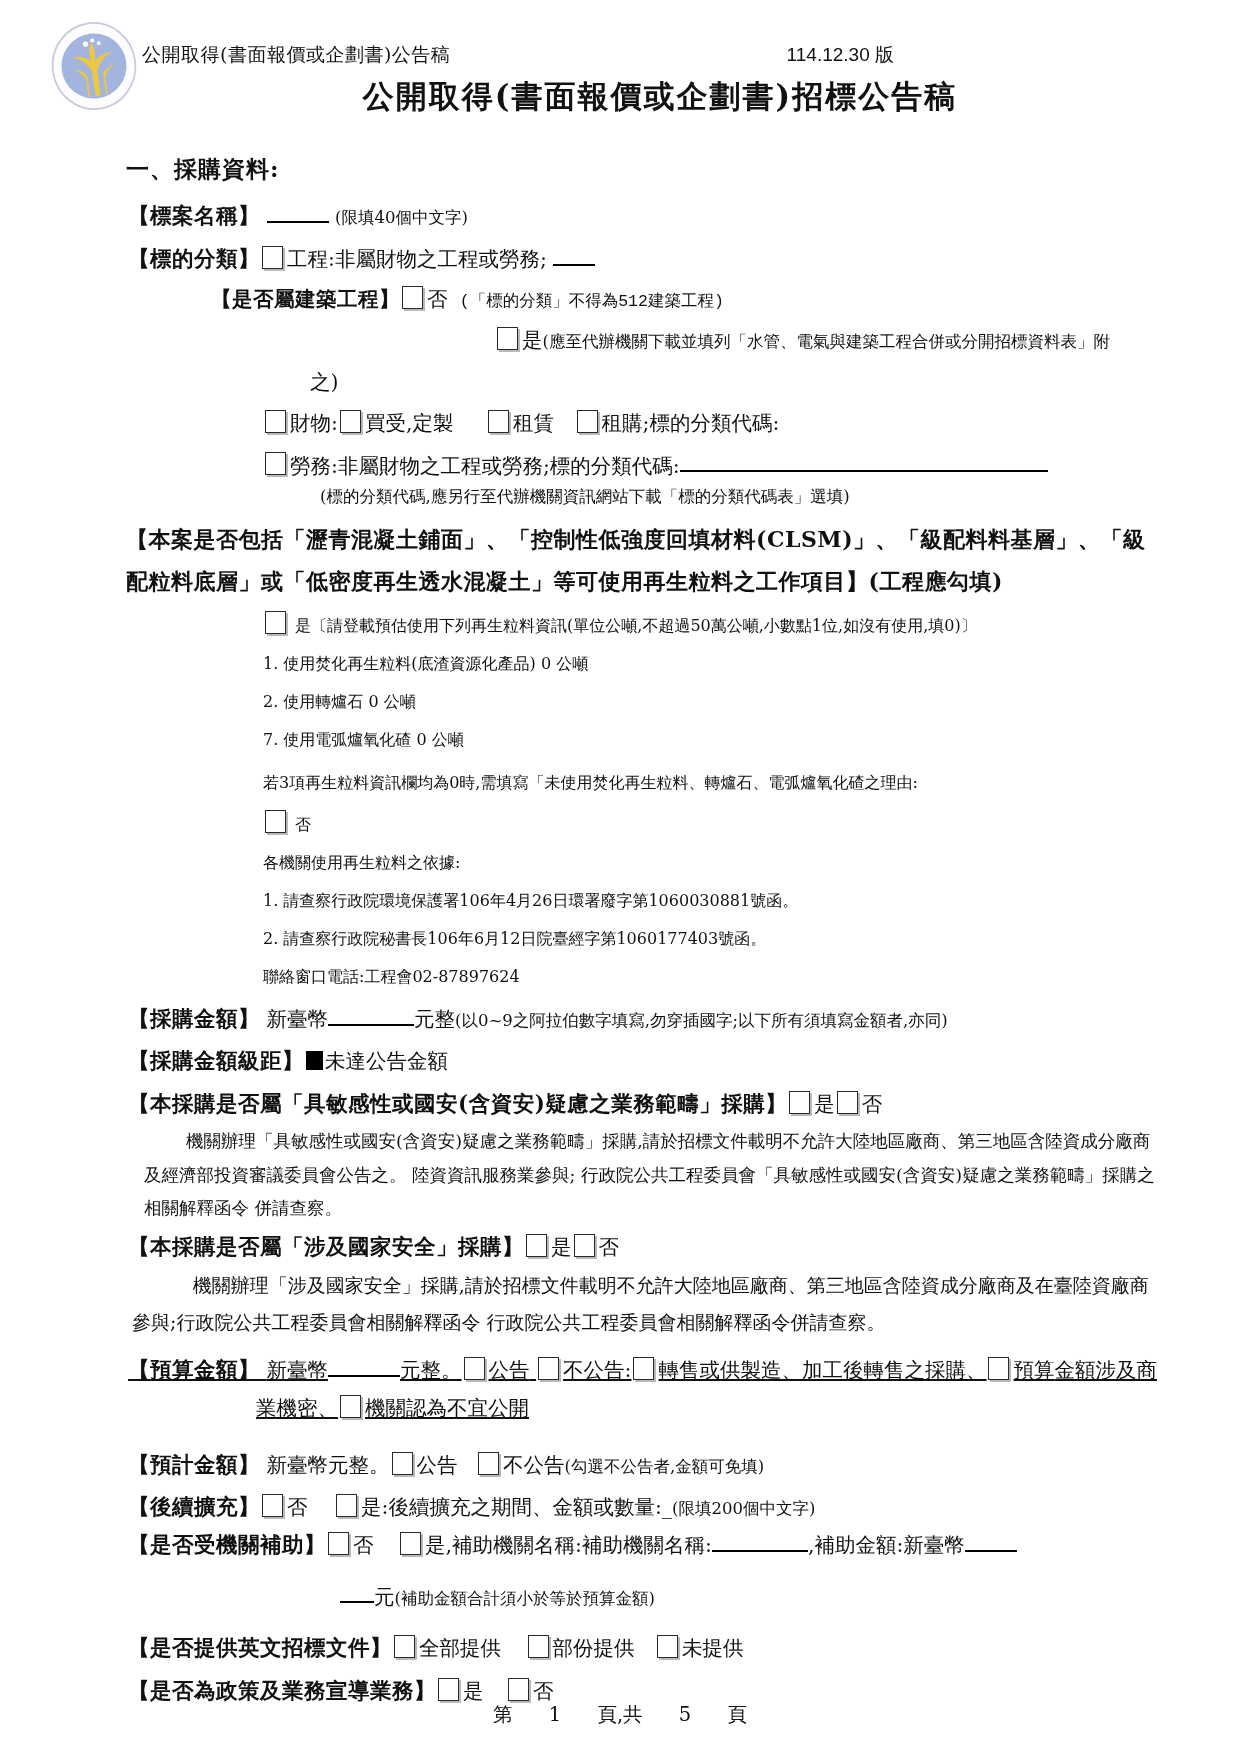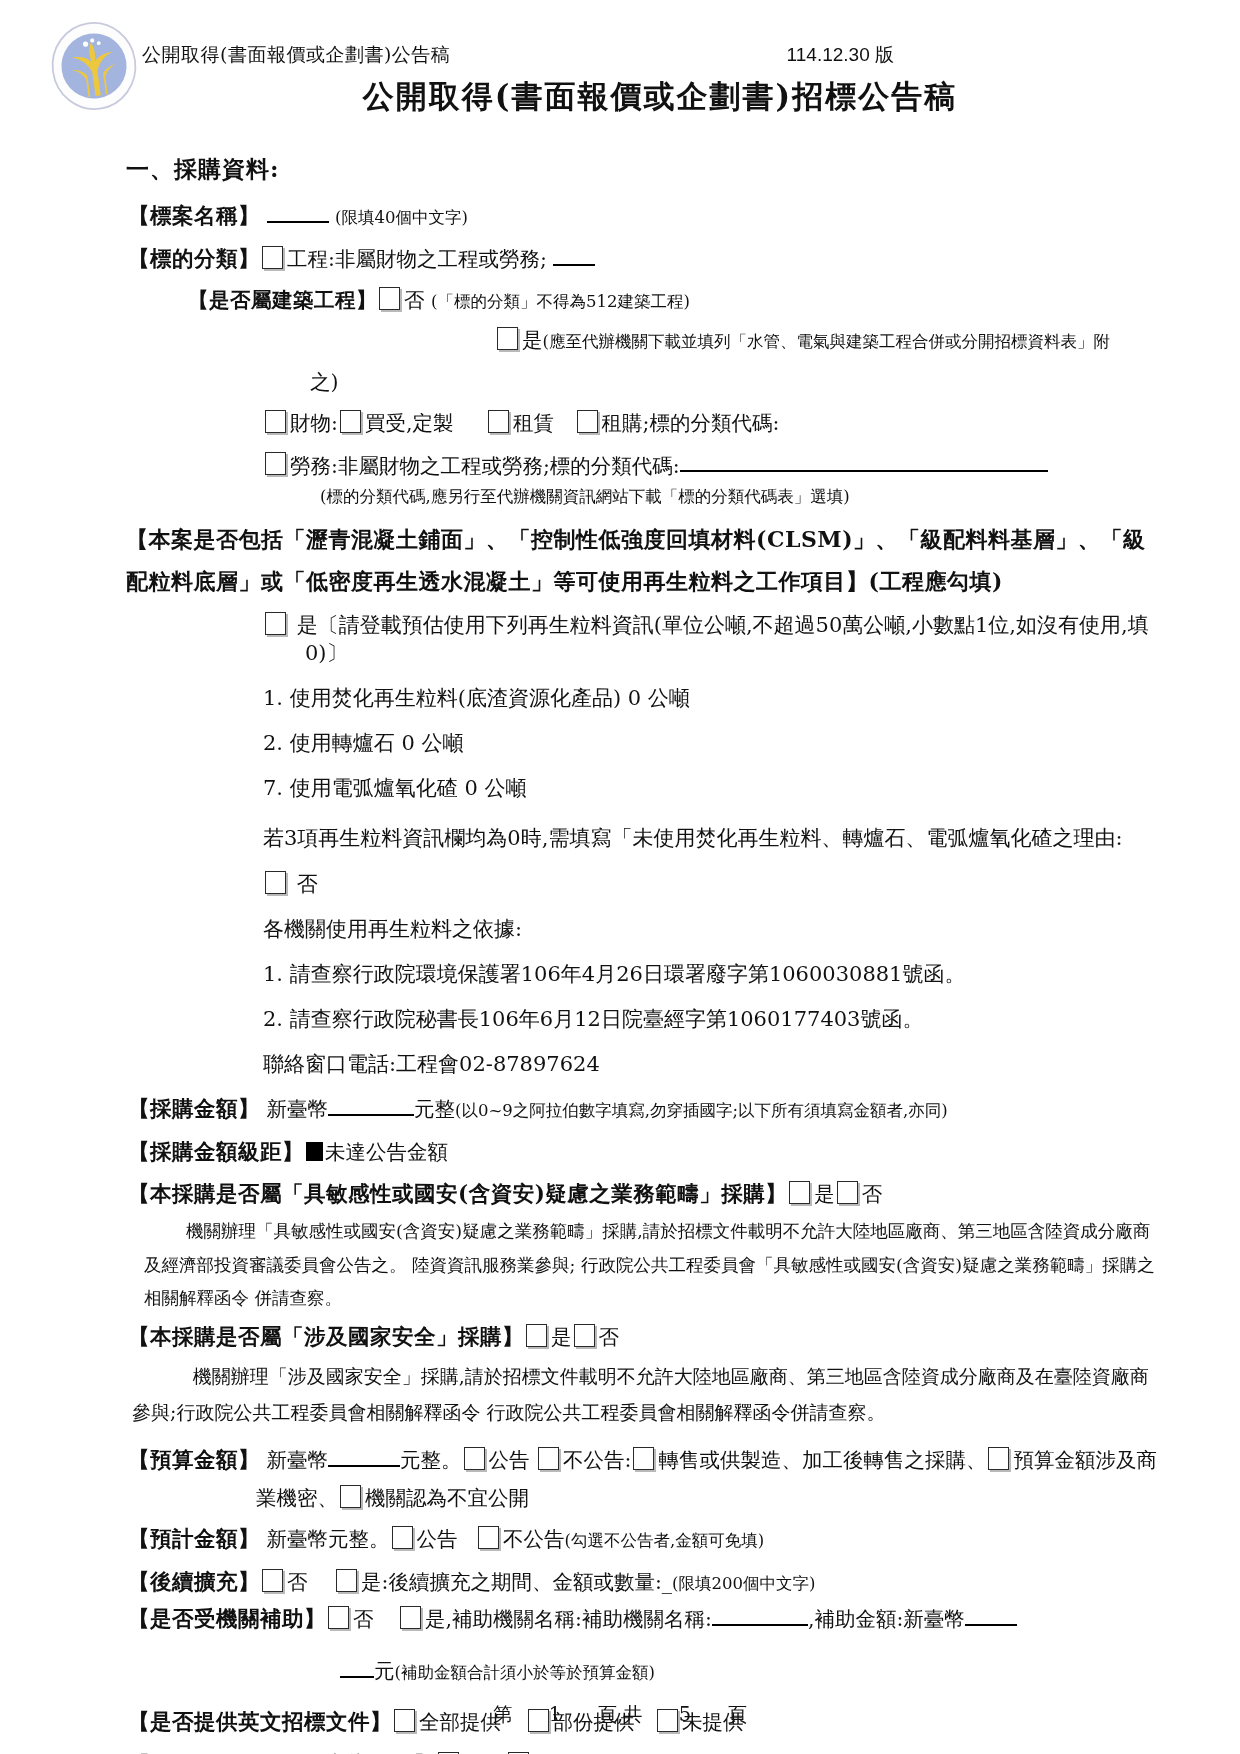--- a/index.html
+++ b/index.html
@@ -26,28 +26,28 @@
   .lbl { font-weight:bold; font-size:21.5px; letter-spacing:0.5px; }
   .note { font-size:16.5px; }
   .cb {
     display:inline-block; width:19px; height:21px;
     border:1.7px solid #2a2a2a; background:#fff;
     box-shadow:2px 2px 0 #b9b9b9;
     vertical-align:-3px; margin:0 4px 0 2px;
   }
   .sq { display:inline-block; width:17px; height:19px; background:#000; vertical-align:-2px; margin:0 2px 0 2px; }
   .blank { display:inline-block; border-bottom:2.6px solid #000; height:1.05em; vertical-align:baseline; }
-  .ind1 { margin-left:60px; }
+  .ind1 { margin-left:83px;font-family:Liberation Mono, monospace; }
   .ind1b { margin-left:135px; }
   .ind2 { margin-left:182px; }
   .ind3 { margin-left:367px; }
   .indnote { margin-left:192px; }
   .hang { padding-left:42px; text-indent:-42px; }
   .bigbold { font-size:22px; font-weight:bold; line-height:1.9; letter-spacing:0.5px; margin:10px 0 8px -2px; }
-  .re-line { font-size:21px; margin-bottom:17px; }
+  .re-line { font-size:16px; margin-bottom:17px; }
   .para { font-size:17.5px; line-height:1.92; margin:0 6px 4px 16px; text-indent:2.4em; }
   .para2 { font-size:19px; line-height:1.9; margin:0 4px 10px 4px; text-indent:3.2em; }
   .footer {
     position:absolute; left:0; right:0; bottom:26px;
     text-align:center; font-size:19.5px;
   }
   .footer span { display:inline-block; }
   .fgap { margin:0 30px; }
 </style>
 </head>
@@ -154,21 +154,21 @@
   <div class="row" style="margin-bottom:4px;">
     <span class="lbl">【本採購是否屬「具敏感性或國安(含資安)疑慮之業務範疇」採購】</span><span class="cb"></span><span>是</span><span class="cb"></span><span>否</span>
   </div>
   <div class="para">機關辦理「具敏感性或國安(含資安)疑慮之業務範疇」採購,請於招標文件載明不允許大陸地區廠商、第三地區含陸資成分廠商及經濟部投資審議委員會公告之。 陸資資訊服務業參與; 行政院公共工程委員會「具敏感性或國安(含資安)疑慮之業務範疇」採購之相關解釋函令 併請查察。</div>
 
   <div class="row" style="margin-bottom:4px;">
     <span class="lbl">【本採購是否屬「涉及國家安全」採購】</span><span class="cb"></span><span>是</span><span class="cb"></span><span>否</span>
   </div>
   <div class="para2">機關辦理「涉及國家安全」採購,請於招標文件載明不允許大陸地區廠商、第三地區含陸資成分廠商及在臺陸資廠商參與;行政院公共工程委員會相關解釋函令 行政院公共工程委員會相關解釋函令併請查察。</div>
 
-  <div class="row" style="line-height:1.85; margin-bottom:4px; padding-left:128px; text-indent:-128px;">
+  <div class="row" style="line-height:1.85; margin-bottom:20px; padding-left:128px; text-indent:-128px;text-decoration:underline;">
     <span class="lbl">【預算金額】</span>
     <span>新臺幣</span><span class="blank" style="width:72px;"></span><span>元整。</span><span class="cb"></span><span>公告</span>
     <span class="cb"></span><span>不公告:</span><span class="cb"></span><span>轉售或供製造、加工後轉售之採購、</span><span class="cb"></span><span>預算</span><span>金額涉及商業機密、</span><span class="cb"></span><span>機關認為不宜公開</span>
   </div>
 
   <div class="row">
     <span class="lbl">【預計金額】</span>
     <span>新臺幣元整。</span><span class="cb"></span><span>公告</span>
     <span class="cb" style="margin-left:14px;"></span><span>不公告</span><span class="note">(勾選不公告者,金額可免填)</span>
   </div>

